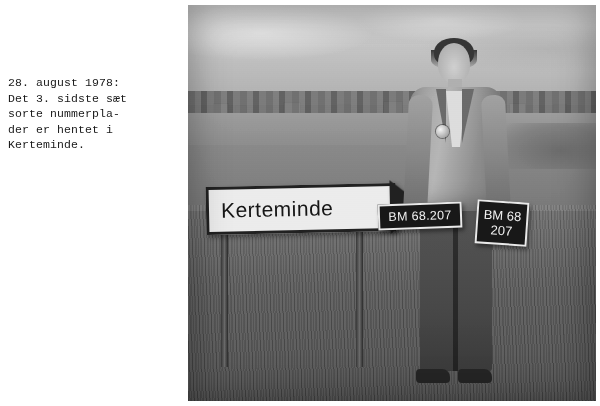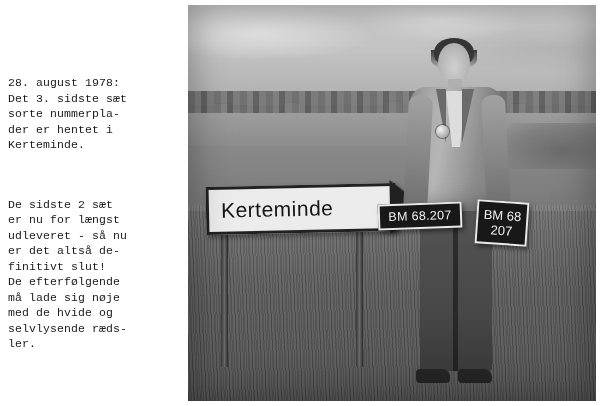--- a/index.html
+++ b/index.html
@@ -347,30 +347,20 @@
 <body>
 
 <div class="page">
 
   <div class="caption">
     <p>28. august 1978:
 Det 3. sidste sæt
 sorte nummerpla-
 der er hentet i
 Kerteminde.</p>
-    <p>De sidste 2 sæt
-er nu for længst
-udleveret - så nu
-er det altså de-
-finitivt slut!
-De efterfølgende
-må lade sig nøje
-med de hvide og
-selvlysende ræds-
-ler.</p>
   </div>
 
   <div class="photo">
 
     <div class="sky"></div>
     <div class="sky-clouds"></div>
 
     <div class="houses">
       <div class="house" style="left:26px;width:14px;height:9px;"></div>
       <div class="house dark" style="left:48px;width:10px;height:7px;"></div>

